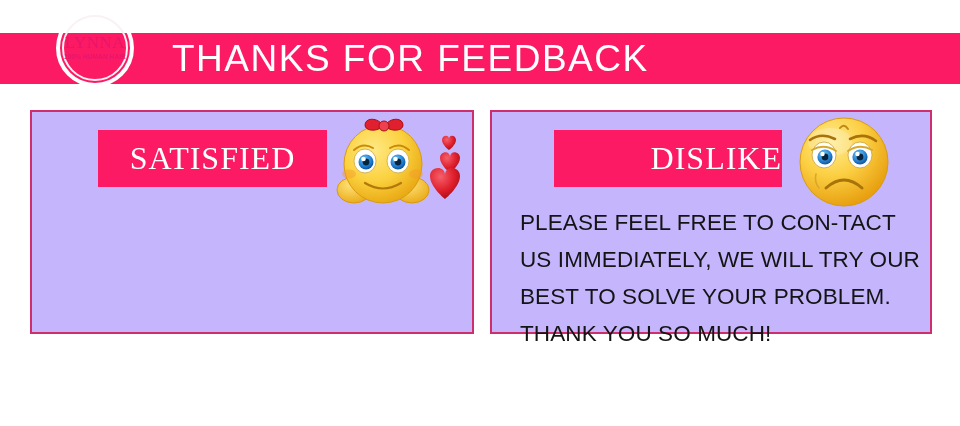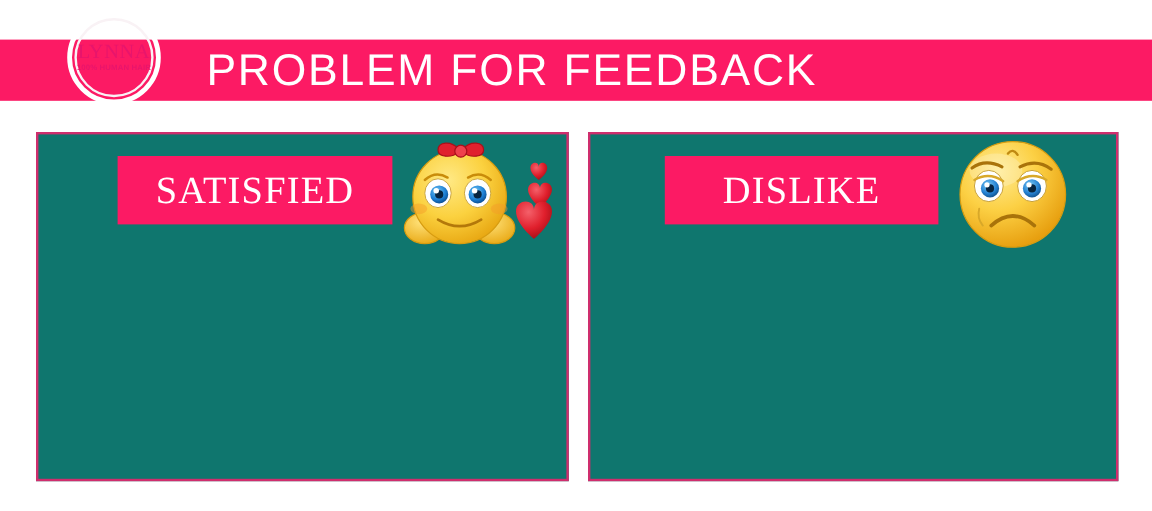--- a/index.html
+++ b/index.html
@@ -94,24 +94,24 @@
     font-weight: bold;
     letter-spacing: 0.1px;
     font-family: "Liberation Sans", sans-serif;
     line-height: 8px;
   }
 
   
   .panel {
     position: absolute;
     top: 110px;
-    height: 291px;
+    height: 224px;
     border: 2px solid #cf2e6d;
     box-sizing: border-box;
-    background: #0f766e;
+    background: #c4b5fd;
   }
   .panel-left  { left: 30px;  width: 444px; }
   .panel-right { left: 490px; width: 442px; }
 
   .badge {
     position: absolute;
     background: #fc1a64;
     color: #ffffff;
     font-family: "Liberation Serif", serif;
     font-size: 32px;
@@ -125,20 +125,21 @@
     width: 229px;
     height: 57px;
     line-height: 57px;
   }
   .badge-right {
     left: 62px;
     top: 18px;
     width: 228px;
     height: 57px;
     line-height: 57px;
+    text-align: right;
   }
 
   .panel-body {
     position: absolute;
     left: 28px;
     color: #141414;
     font-family: "Liberation Sans", sans-serif;
     font-size: 22.5px;
     line-height: 37px;
     letter-spacing: 0.1px;
@@ -152,21 +153,21 @@
     position: absolute;
   }
   .emoji-satisfied { left: 300px; top: 4px; width: 140px; height: 96px; }
   .emoji-dislike   { left: 296px; top: 0px; width: 120px; height: 100px; }
 </style>
 </head>
 <body>
 
 <div class="header-bar"></div>
 
-<div class="header-title">PROBLEM FOR FEEDBACK</div>
+<div class="header-title">THANKS FOR FEEDBACK</div>
 
 <div class="logo">
   <div class="logo-ring-outer"></div>
   <div class="logo-ring-inner"></div>
   <div class="logo-text">LYNNA</div>
   <div class="logo-sub">100% HUMAN HAIR</div>
 </div>
 
 <div class="panel panel-left">
 
@@ -269,13 +270,14 @@
 
       <path d="M24 38 Q36 31, 48 39" stroke="#d8a829" stroke-width="2" fill="none" stroke-linecap="round"></path>
       <path d="M60 39 Q72 31, 84 38" stroke="#d8a829" stroke-width="2" fill="none" stroke-linecap="round"></path>
 
       <path d="M38 76 Q56 60, 74 76" stroke="#a9730a" stroke-width="3" fill="none" stroke-linecap="round"></path>
 
       <path d="M28 62 Q26 70, 31 76" stroke="#d8a829" stroke-width="1.6" fill="none" stroke-linecap="round"></path>
     </svg>
   </div>
 
+  <div class="panel-body body-right">PLEASE FEEL FREE TO CON-TACT US IMMEDIATELY, WE WILL TRY OUR BEST TO SOLVE YOUR PROBLEM. THANK YOU SO MUCH!</div>
 </div>
 
 </body></html>

